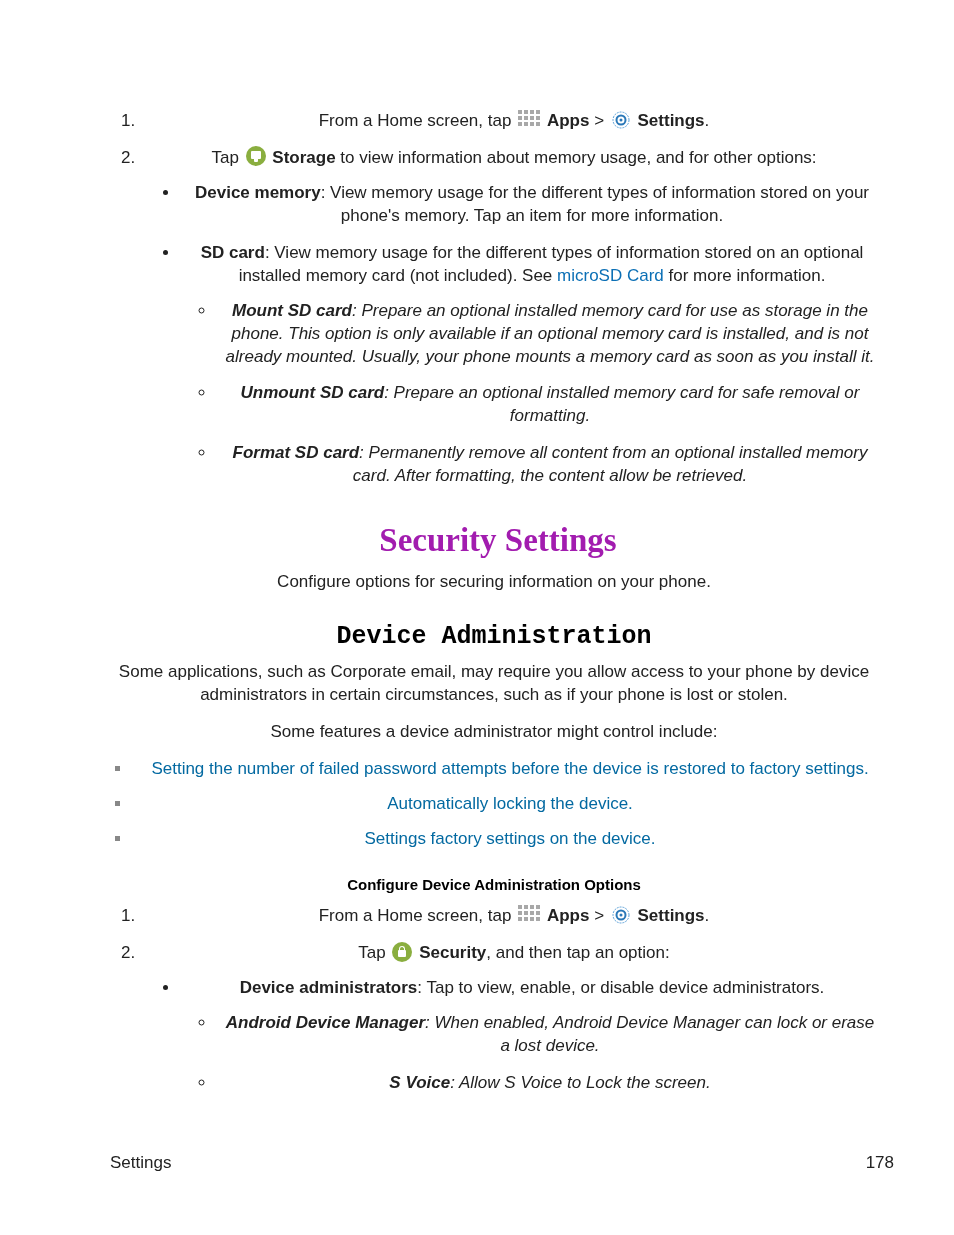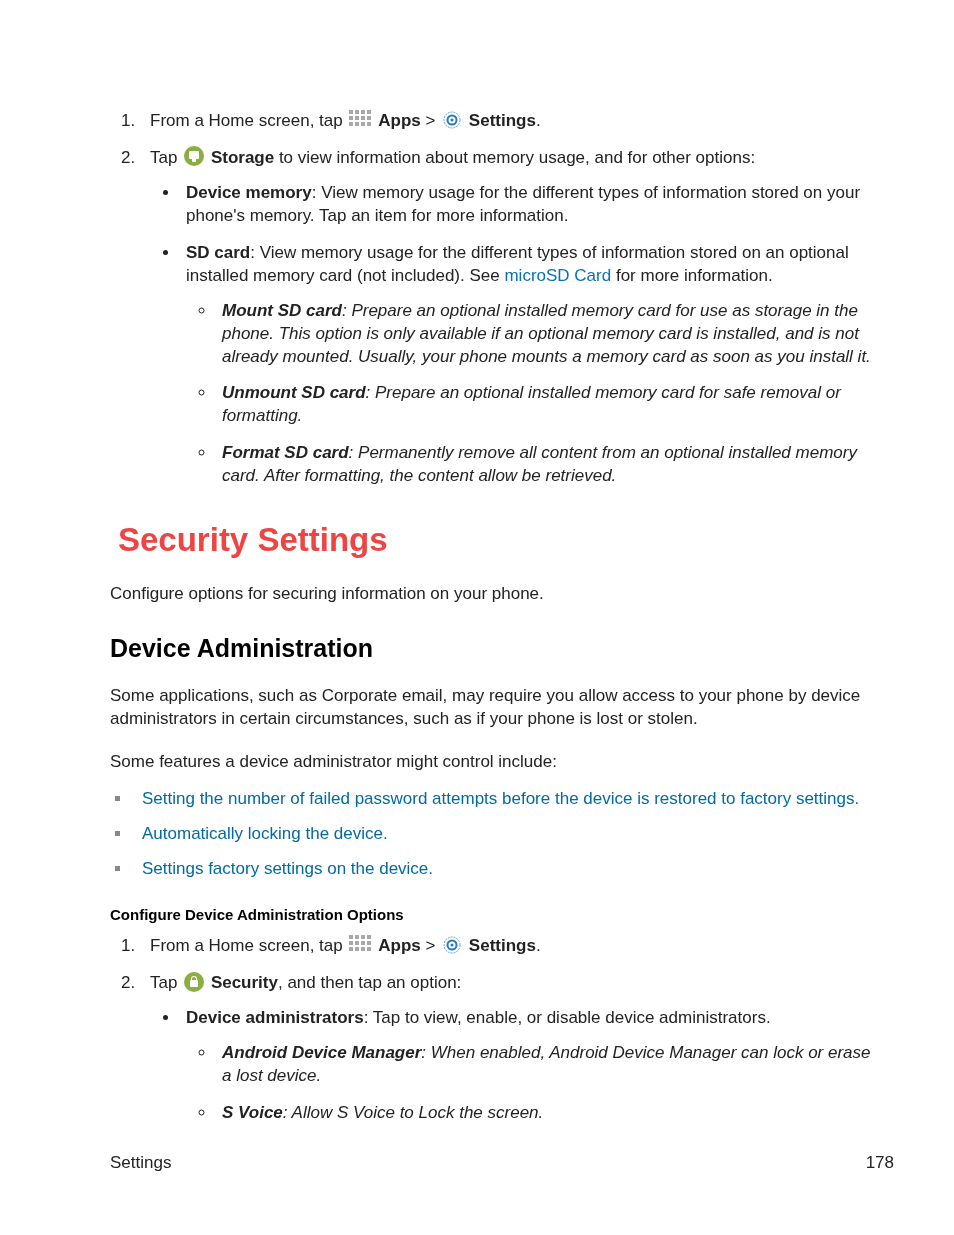--- a/index.html
+++ b/index.html
@@ -10,20 +10,21 @@
     color: #222;
     font-size: 17px;
     line-height: 1.35;
   }
   .page {
     width: 954px;
     min-height: 1235px;
     position: relative;
     padding: 110px 76px 0 110px;
     box-sizing: border-box;
+    text-align: center;
   }
   ol.steps {
     list-style: decimal;
     margin: 0 0 0 30px;
     padding: 0;
   }
   ol.steps > li {
     margin-bottom: 14px;
     padding-left: 10px;
   }
@@ -55,42 +56,42 @@
     margin-bottom: 12px;
     padding-left: 10px;
     color: #0369a1;
   }
   ul.squares > li::marker {
     color: #888;
   }
   .b { font-weight: bold; }
   .link { color: #0b6fb5; }
   h1.sec {
-    font-family: Liberation Sans, sans-serif;
+    font-family: Liberation Serif, serif;
     font-weight: 900;
     font-size: 33px;
     margin: 30px 0 8px 8px;
-    color: #ef4444;
+    color: #a21caf;
   }
   h2.sub {
-    font-family: Liberation Sans, sans-serif;
+    font-family: Liberation Mono, monospace;
     font-weight: 900;
     font-size: 25px;
     margin: 26px 0 6px 0;
     color: #000;
   }
   h3.subsub {
     font-family: Arial, sans-serif;
     font-weight: 900;
     font-size: 15px;
     margin: 24px 0 10px 0;
     color: #000;
   }
   p.body {
-    margin: 20px 0 14px 0;
+    margin: 8px 0 14px 0;
   }
   
   .icon {
     display: inline-block;
     vertical-align: middle;
     margin: 0 2px;
   }
   .icon-apps {
     width: 22px; height: 20px;
     position: relative;

